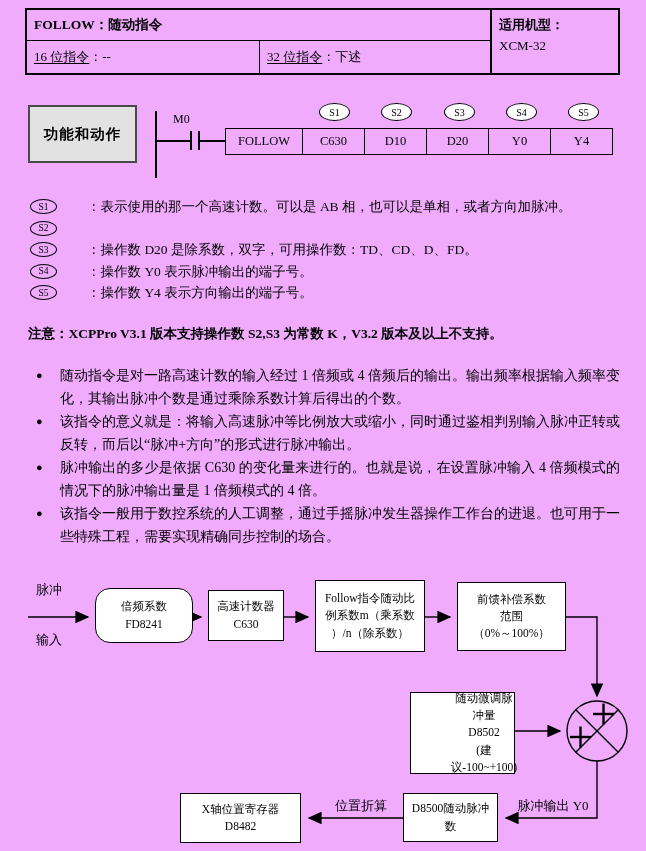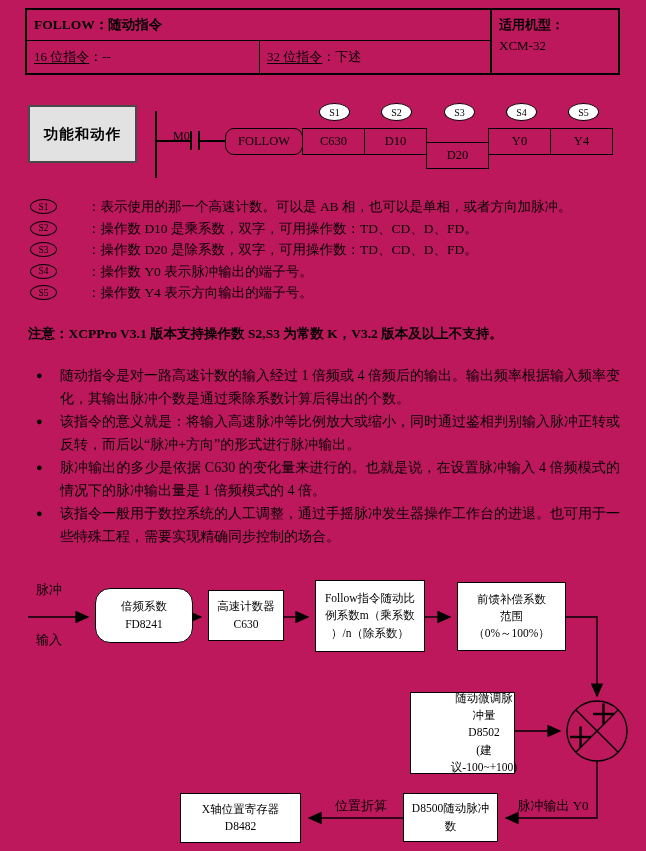--- a/index.html
+++ b/index.html
@@ -1,18 +1,18 @@
 <!DOCTYPE html>
 <html><head>
 <meta charset="utf-8">
 <style>
   * { margin:0; padding:0; box-sizing:border-box; }
   html,body { background:#888; }
   .page {
-    position:relative; width:646px; height:851px; background:#be185d;
+    position:relative; width:646px; height:851px; background:#f0abfc;
     margin:0 auto; font-family:"Liberation Serif","DejaVu Serif",serif;
     color:#000; overflow:hidden;text-decoration:underline;
   }
   
   .spec-table {
     position:absolute; left:25px; top:8px; width:595px;
     border:2px solid #000;
     display:grid; grid-template-columns:233px 1fr 128px; grid-template-rows:31px 32px;
   }
   .spec-title {
@@ -29,21 +29,21 @@
   .spec-model .m-value { display:block; margin-top:4px; }
   .ul { text-decoration:underline; text-underline-offset:2px; }
   
   .func-box {
     position:absolute; left:28px; top:105px; width:109px; height:58px;
     background:#e2e2e2; border:2px solid #4a4a4a;
     display:flex; align-items:center; justify-content:center;
     font-weight:bold; font-size:14.5px; letter-spacing:1px;
   }
   .lline { position:absolute; background:#000; }
-  .m0-label { position:absolute; left:173px; top:129px; font-size:12px;text-align:right; }
+  .m0-label { position:absolute; left:173px; top:112px; font-size:12px;text-align:right; }
   .instr-table {
     position:absolute; left:225px; top:128px; height:27px; display:flex;
   }
   .instr-cell {
     height:27px; border:1px solid #000; margin-left:-1px;
     display:flex; align-items:center; justify-content:center; font-size:12.5px;
   }
   .instr-cell:first-child { margin-left:0; }
   .oval-tag {
     position:absolute; top:103px; width:31px; height:18px;
@@ -96,41 +96,40 @@
     <span>功能和动作</span>
   </div>
   <div class="lline" style="left:155px; top:111px; width:2px; height:67px;"></div>
   <div class="lline" style="left:156px; top:140px; width:34px; height:1.5px;"></div>
   <div class="lline" style="left:190px; top:131px; width:2px; height:19px;"></div>
   <div class="lline" style="left:198px; top:131px; width:2px; height:19px;"></div>
   <div class="lline" style="left:200px; top:140px; width:25px; height:1.5px;"></div>
   <div class="m0-label">M0</div>
 
   <div class="instr-table">
-    <div class="instr-cell" style="width:78px;border-radius:9px;">FOLLOW</div>
+    <div class="instr-cell" style="width:78px;">FOLLOW</div>
     <div class="instr-cell" style="width:63px;">C630</div>
     <div class="instr-cell" style="width:63px;">D10</div>
-    <div class="instr-cell" style="width:63px;margin-top:14px;">D20</div>
+    <div class="instr-cell" style="width:63px;">D20</div>
     <div class="instr-cell" style="width:63px;">Y0</div>
     <div class="instr-cell" style="width:63px;">Y4</div>
   </div>
   <div class="oval-tag" style="left:319px;">S1</div>
   <div class="oval-tag" style="left:381px;">S2</div>
   <div class="oval-tag" style="left:444px;">S3</div>
   <div class="oval-tag" style="left:506px;">S4</div>
   <div class="oval-tag" style="left:568px;">S5</div>
 
   <div class="operand-list">
     <div class="op-row">
       <span class="op-badge">S1</span>
       <span class="op-text">：表示使用的那一个高速计数。可以是 AB 相，也可以是单相，或者方向加脉冲。</span>
     </div>
     <div class="op-row">
       <span class="op-badge">S2</span>
-      <span class="op-text">：操作数 D10 是乘系数，双字，可用操作数：TD、CD、D、FD。</span>
     </div>
     <div class="op-row">
       <span class="op-badge">S3</span>
       <span class="op-text">：操作数 D20 是除系数，双字，可用操作数：TD、CD、D、FD。</span>
     </div>
     <div class="op-row">
       <span class="op-badge">S4</span>
       <span class="op-text">：操作数 Y0 表示脉冲输出的端子号。</span>
     </div>
     <div class="op-row">

